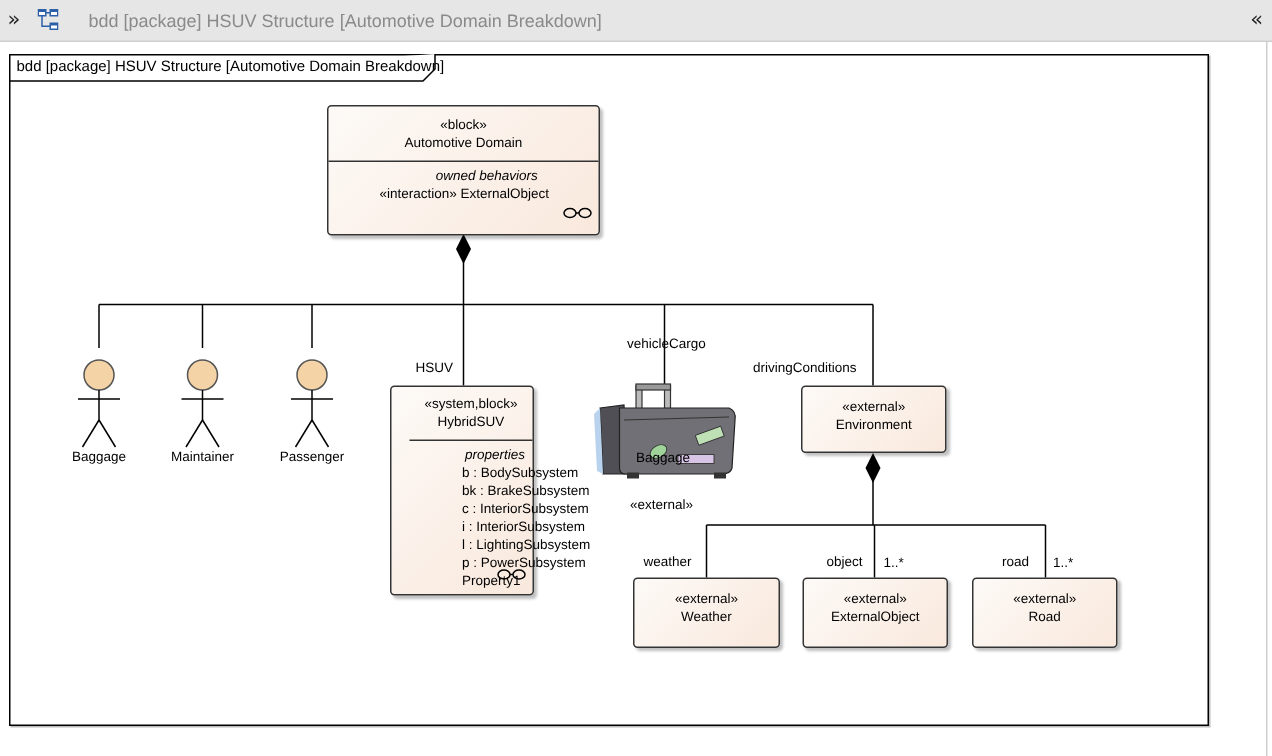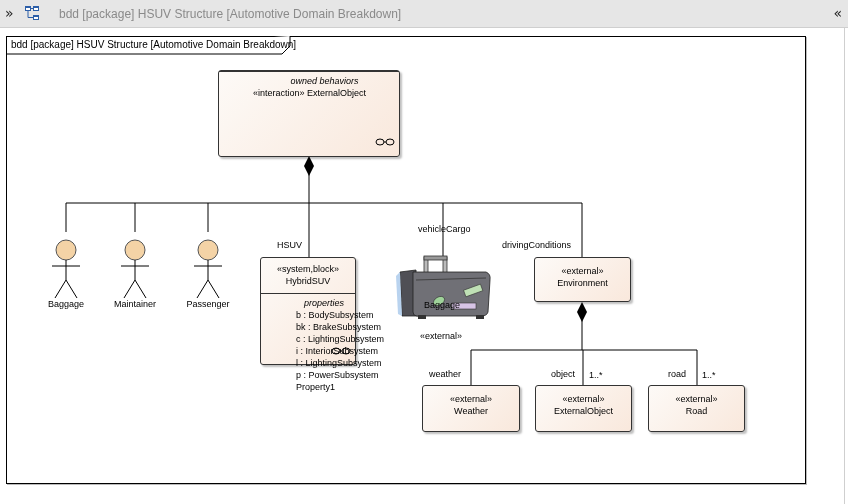--- a/index.html
+++ b/index.html
@@ -108,20 +108,24 @@
     <rect x="464" y="287" width="18" height="7" fill="#bfe0b5" stroke="#333" stroke-width="0.6" transform="rotate(-20 473 290)"></rect>
     <rect x="452" y="303" width="24" height="6" fill="#d7c4e6" stroke="#333" stroke-width="0.6"></rect>
     <rect x="418" y="315" width="8" height="4" fill="#333"></rect>
     <rect x="476" y="315" width="8" height="4" fill="#333"></rect>
   </g>
 </svg>
 
 <div class="frame-label">bdd [package] HSUV Structure [Automotive Domain Breakdown]</div>
 
 <div class="block" style="left:218px; top:70px; width:182px; height:87px;">
+  <div class="head" style="height:30px;">
+    <div>«block»</div>
+    <div>Automotive Domain</div>
+  </div>
   <div class="sep"></div>
   <div class="comp" style="padding-left:2px;">
     <div class="comp-title">owned behaviors</div>
     <div class="row">«interaction» ExternalObject</div>
   </div>
   <svg class="link-icon" style="right:4px; bottom:10px;" viewBox="0 0 20 8">
     <ellipse cx="5" cy="4" rx="4" ry="3" fill="none" stroke="#000"></ellipse>
     <ellipse cx="15" cy="4" rx="4" ry="3" fill="none" stroke="#000"></ellipse>
     <line x1="9" y1="4" x2="11" y2="4" stroke="#000"></line>
   </svg>
@@ -133,31 +137,31 @@
 
 <div class="lbl" style="left:277px; top:240px;">HSUV</div>
 <div class="lbl" style="left:383px; top:224px;margin-left:35px;">vehicleCargo</div>
 <div class="lbl" style="left:502px; top:240px;">drivingConditions</div>
 <div class="lbl" style="left:429px; top:369px;">weather</div>
 <div class="lbl" style="left:551px; top:369px;">object</div>
 <div class="lbl" style="left:589px; top:370px;">1..*</div>
 <div class="lbl" style="left:668px; top:369px;">road</div>
 <div class="lbl" style="left:702px; top:370px;">1..*</div>
 
-<div class="block" style="left:260px; top:257px; width:96px; height:108px;">
+<div class="block" style="left:260px; top:257px; width:96px; height:140px;padding-left:12px;">
   <div class="head" style="height:30px; padding-top:5px;">
     <div>«system,block»</div>
     <div>HybridSUV</div>
   </div>
   <div class="sep"></div>
   <div class="comp">
     <div class="comp-title">properties</div>
     <div class="row">b : BodySubsystem</div>
     <div class="row">bk : BrakeSubsystem</div>
-    <div class="row">c : LightingSubsystem</div>
+    <div class="row">c : InteriorSubsystem</div>
     <div class="row">i : InteriorSubsystem</div>
     <div class="row">l : LightingSubsystem</div>
     <div class="row">p : PowerSubsystem</div>
     <div class="row">Property1</div>
   </div>
   <svg class="link-icon" style="right:4px; bottom:9px;" viewBox="0 0 20 8">
     <ellipse cx="5" cy="4" rx="4" ry="3" fill="none" stroke="#000"></ellipse>
     <ellipse cx="15" cy="4" rx="4" ry="3" fill="none" stroke="#000"></ellipse>
     <line x1="9" y1="4" x2="11" y2="4" stroke="#000"></line>
   </svg>

